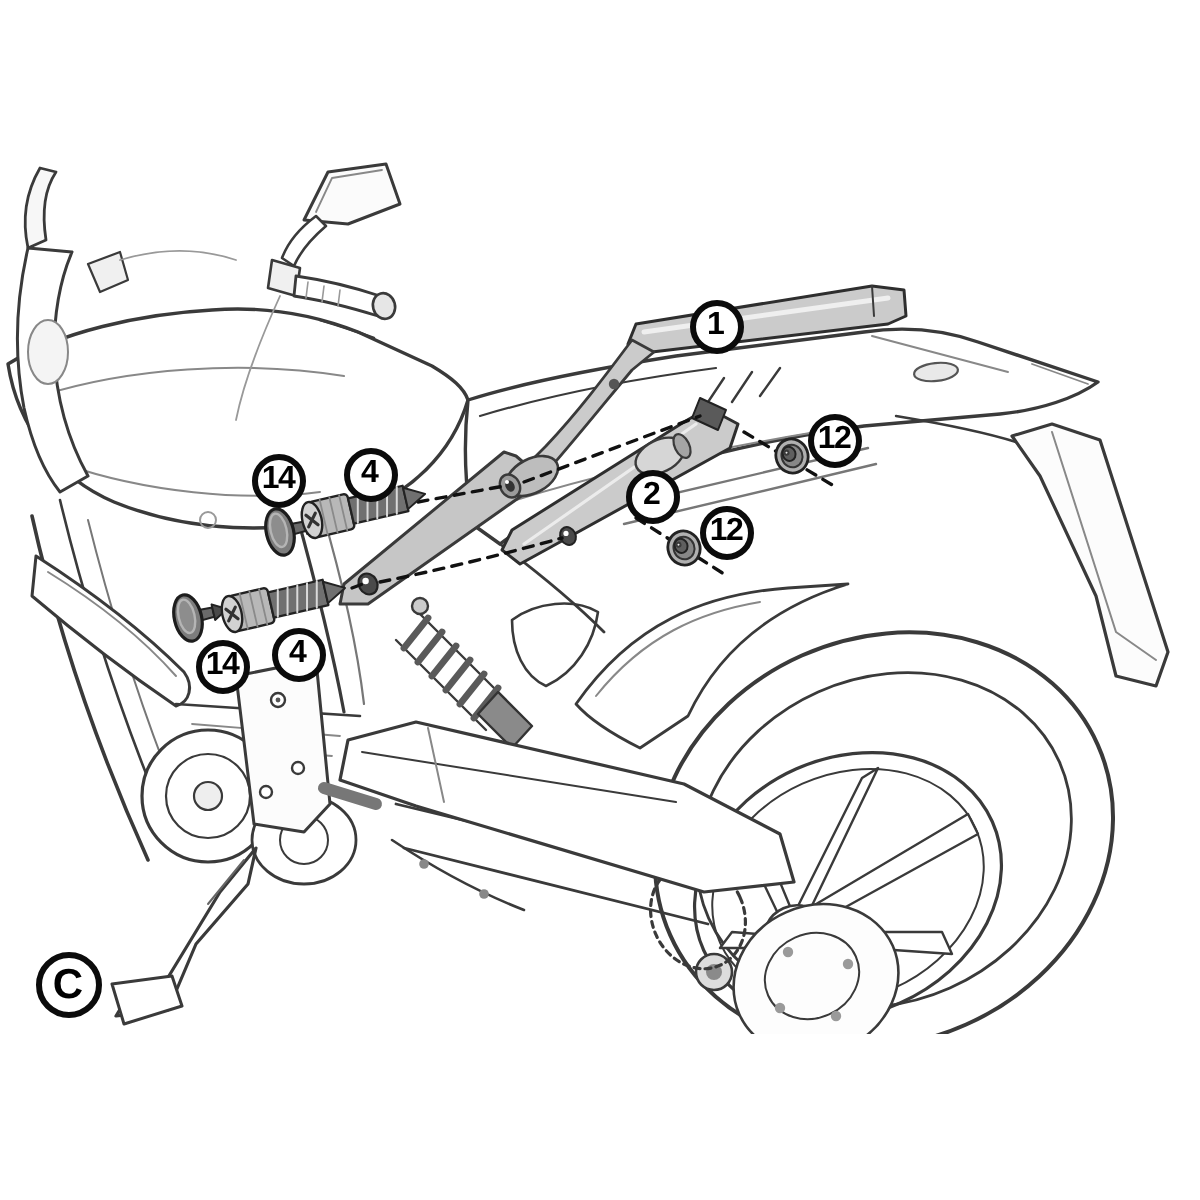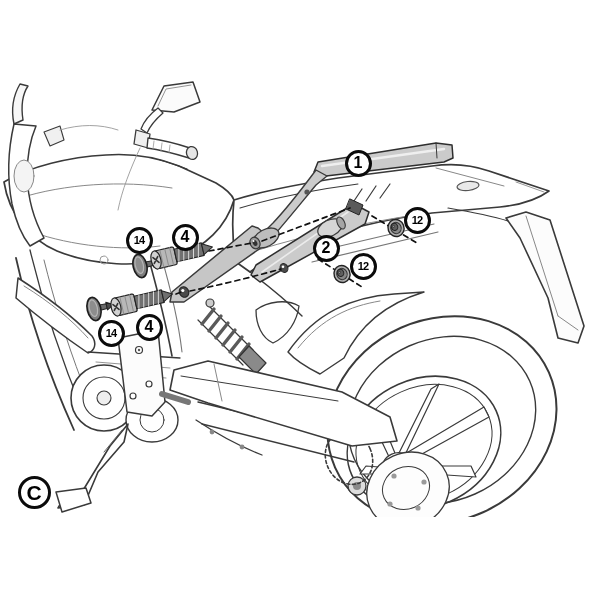--- a/index.html
+++ b/index.html
@@ -6,21 +6,21 @@
   body{font-family:"Liberation Sans", sans-serif;}
   .stage{position:relative;width:600px;height:600px;background:#ffffff;overflow:hidden;}
   .stage svg{position:absolute;left:0;top:0;}
   .callout{
     position:absolute;box-sizing:border-box;
     width:27px;height:27px;border:3.2px solid #0b0b0b;border-radius:50%;
     background:#ffffff;color:#000;
     display:flex;align-items:center;justify-content:center;
     font-weight:bold;font-size:16px;line-height:1;
   }
-  .callout.two{font-size:11px;letter-spacing:-0.8px;}
+  .callout.two{font-size:16px;letter-spacing:-0.8px;}
   .callout.section{width:33px;height:33px;font-size:21px;}
 </style>
 </head>
 <body>
 
 <div class="stage">
 <svg width="600" height="600" viewBox="0 0 600 600">
   <defs>
     <clipPath id="cut">
           <rect x="0" y="0" width="600" height="517"></rect>

